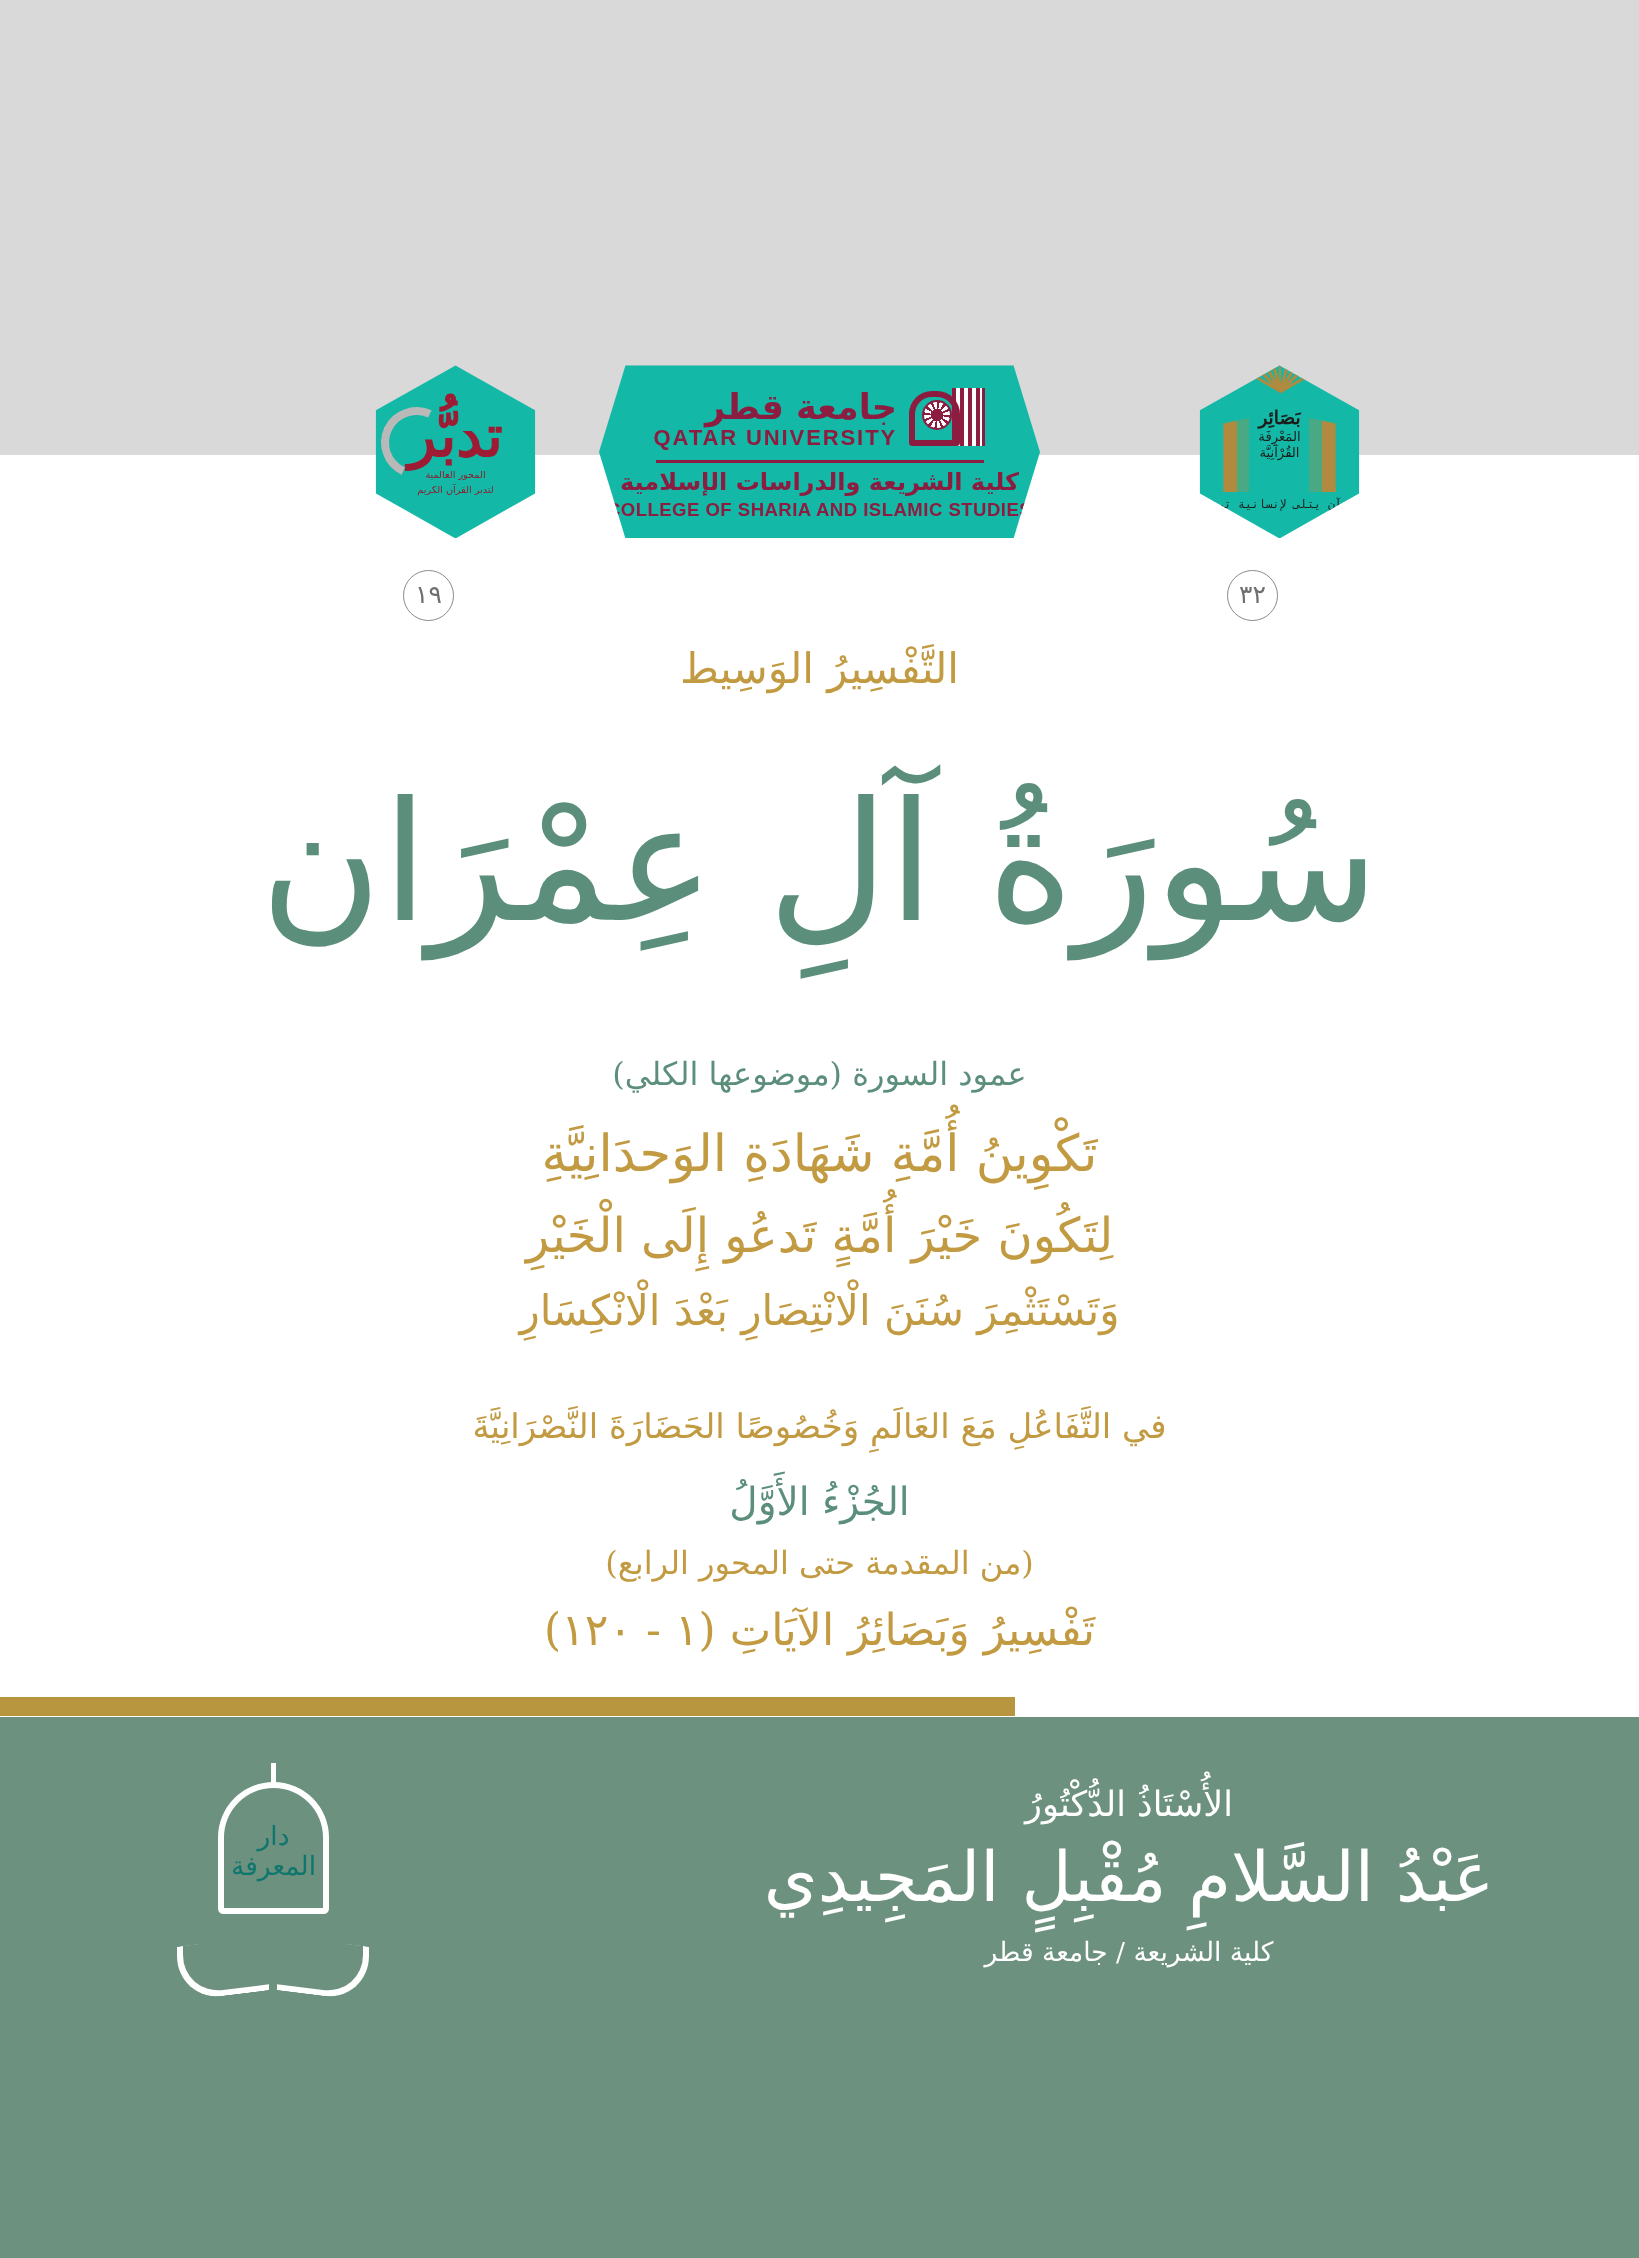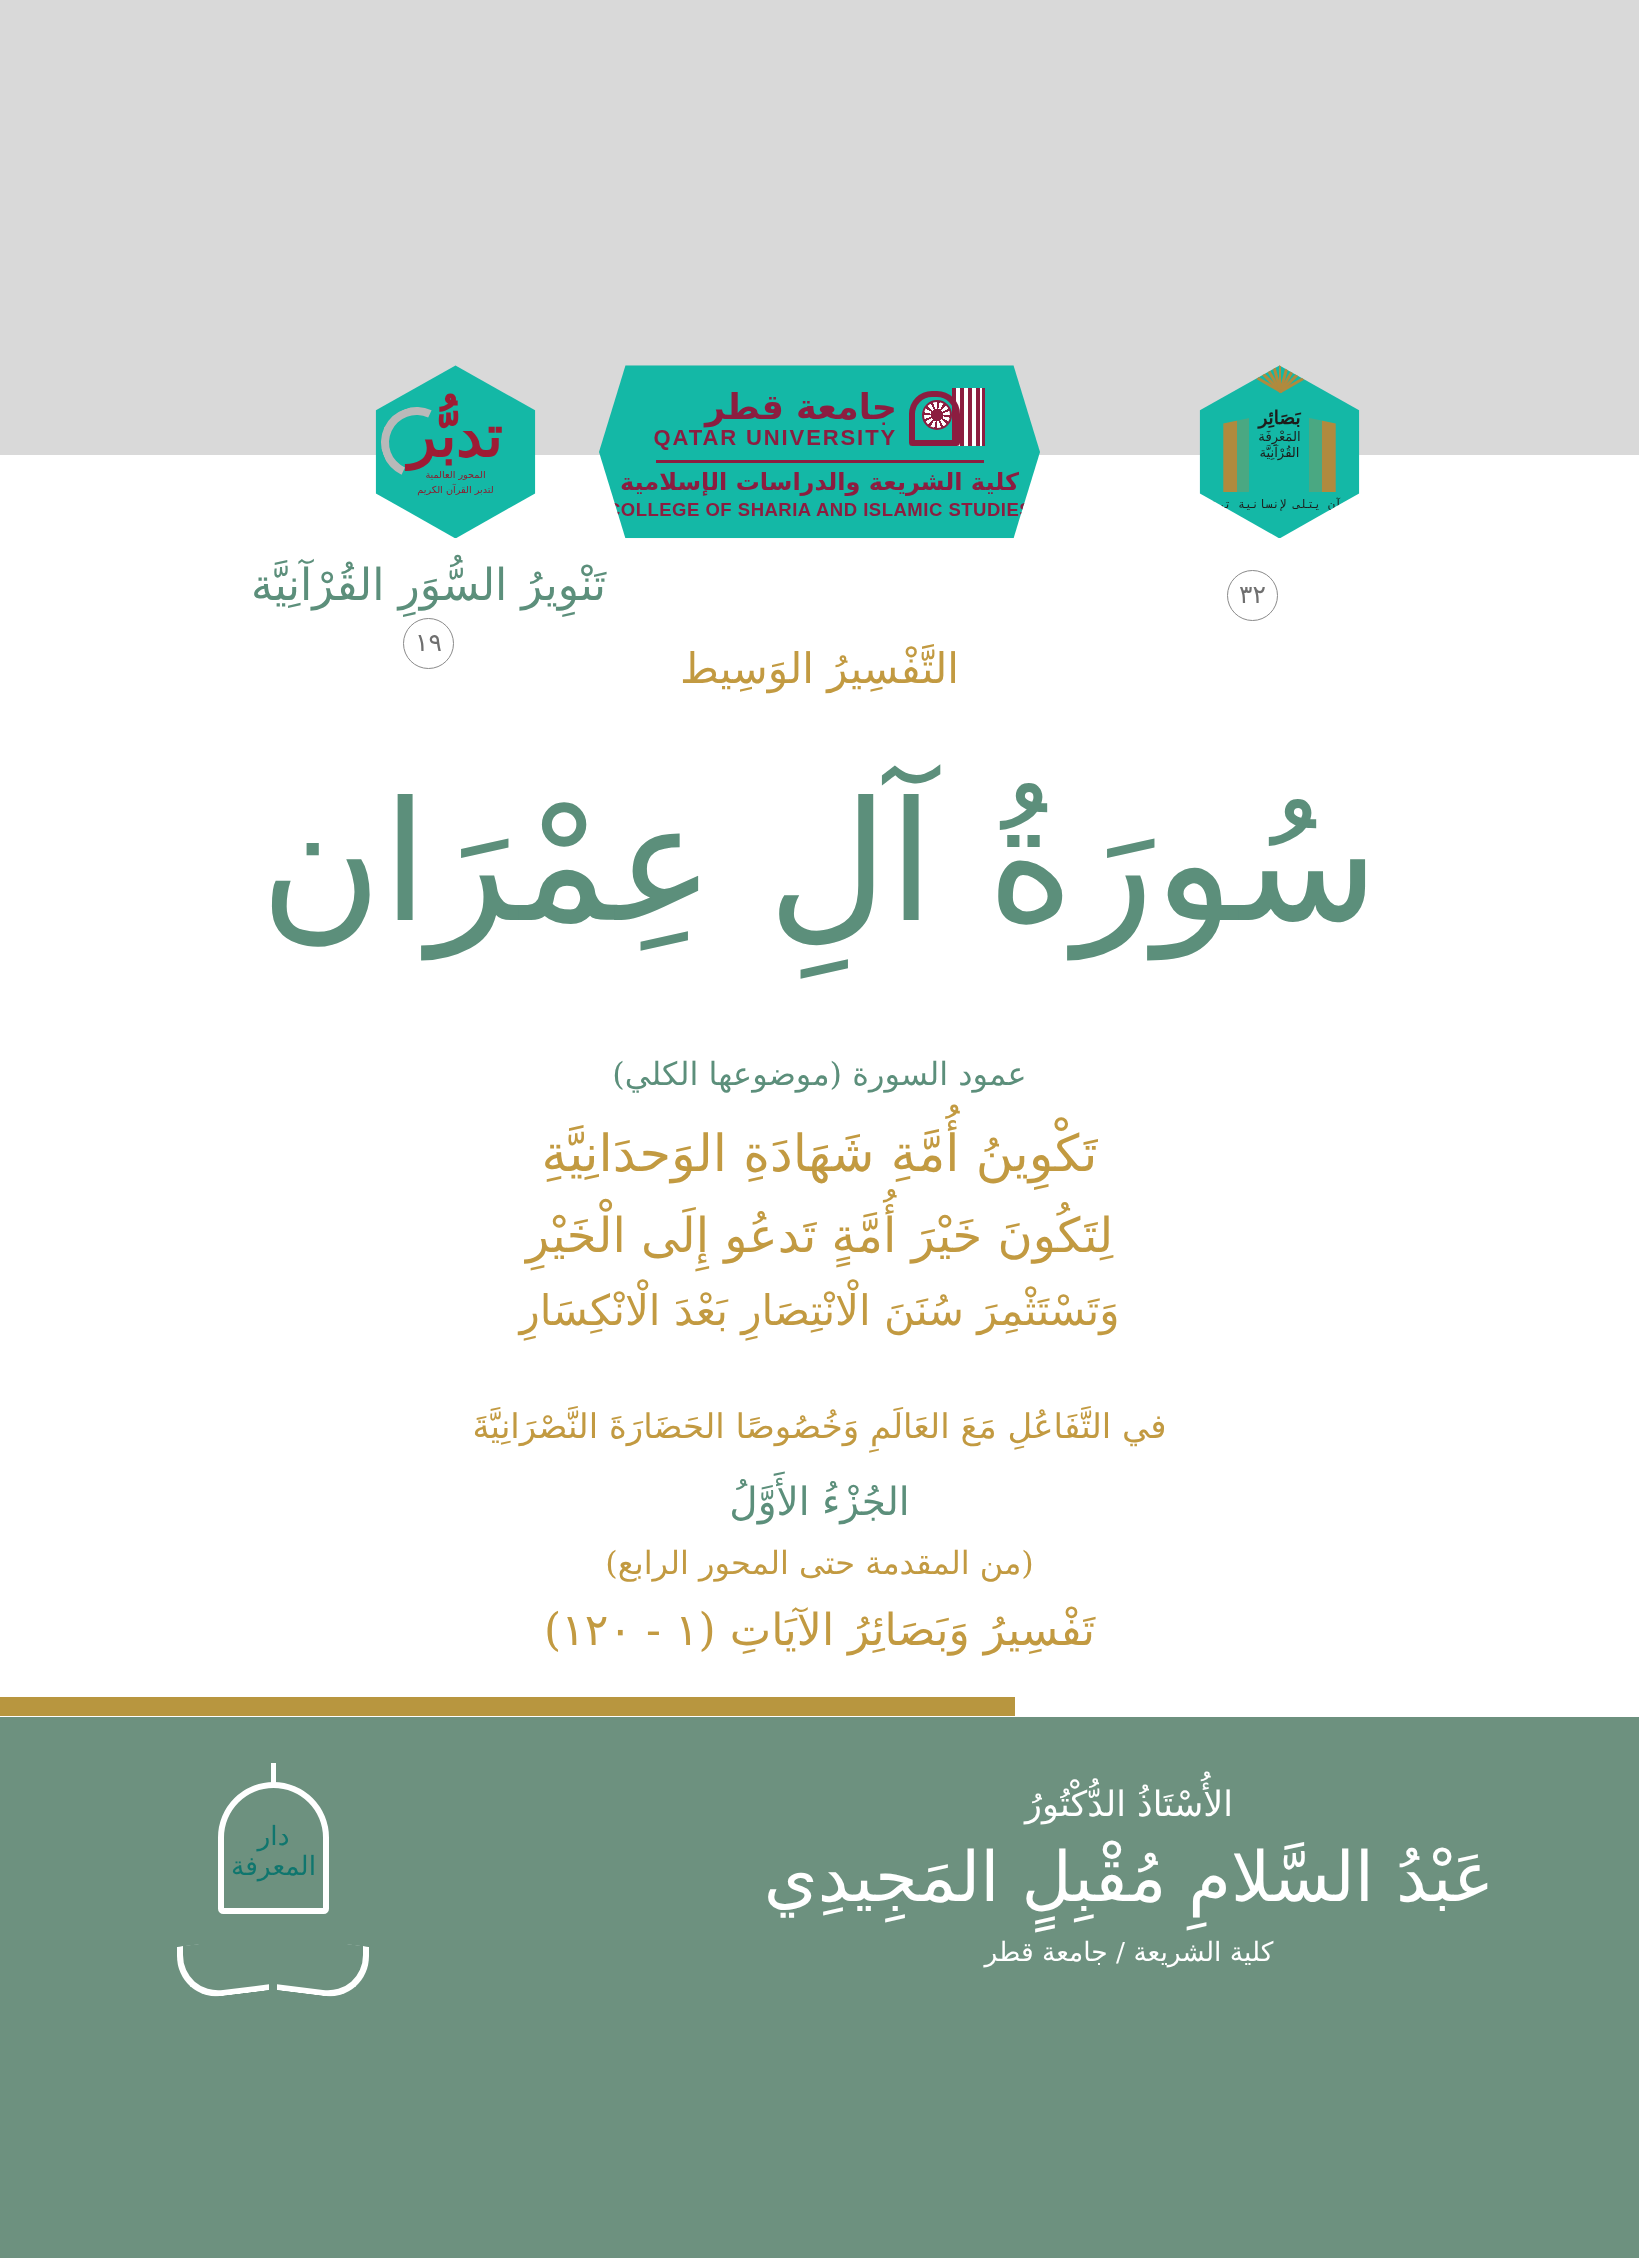--- a/index.html
+++ b/index.html
@@ -443,21 +443,20 @@
             <div>القُرْآنِيَّة</div>
           </div>
         </div>
         <div class="basair-motto">قرآن يتلى لإنسانية ترقى</div>
       </div>
     </div>
 
   </div>
 
   <div class="series" id="series-left">
-    <div class="series-label">تَنْوِيرُ السُّوَرِ القُرْآنِيَّة</div>
     <div class="series-badge">١٩</div>
   </div>
 
   <div class="series" id="series-right">
     <div class="series-badge">٣٢</div>
   </div>
 
   <div id="tafsir-label">التَّفْسِيرُ الوَسِيط</div>
   <div id="surah-title">سُورَةُ آلِ عِمْرَان</div>
 

